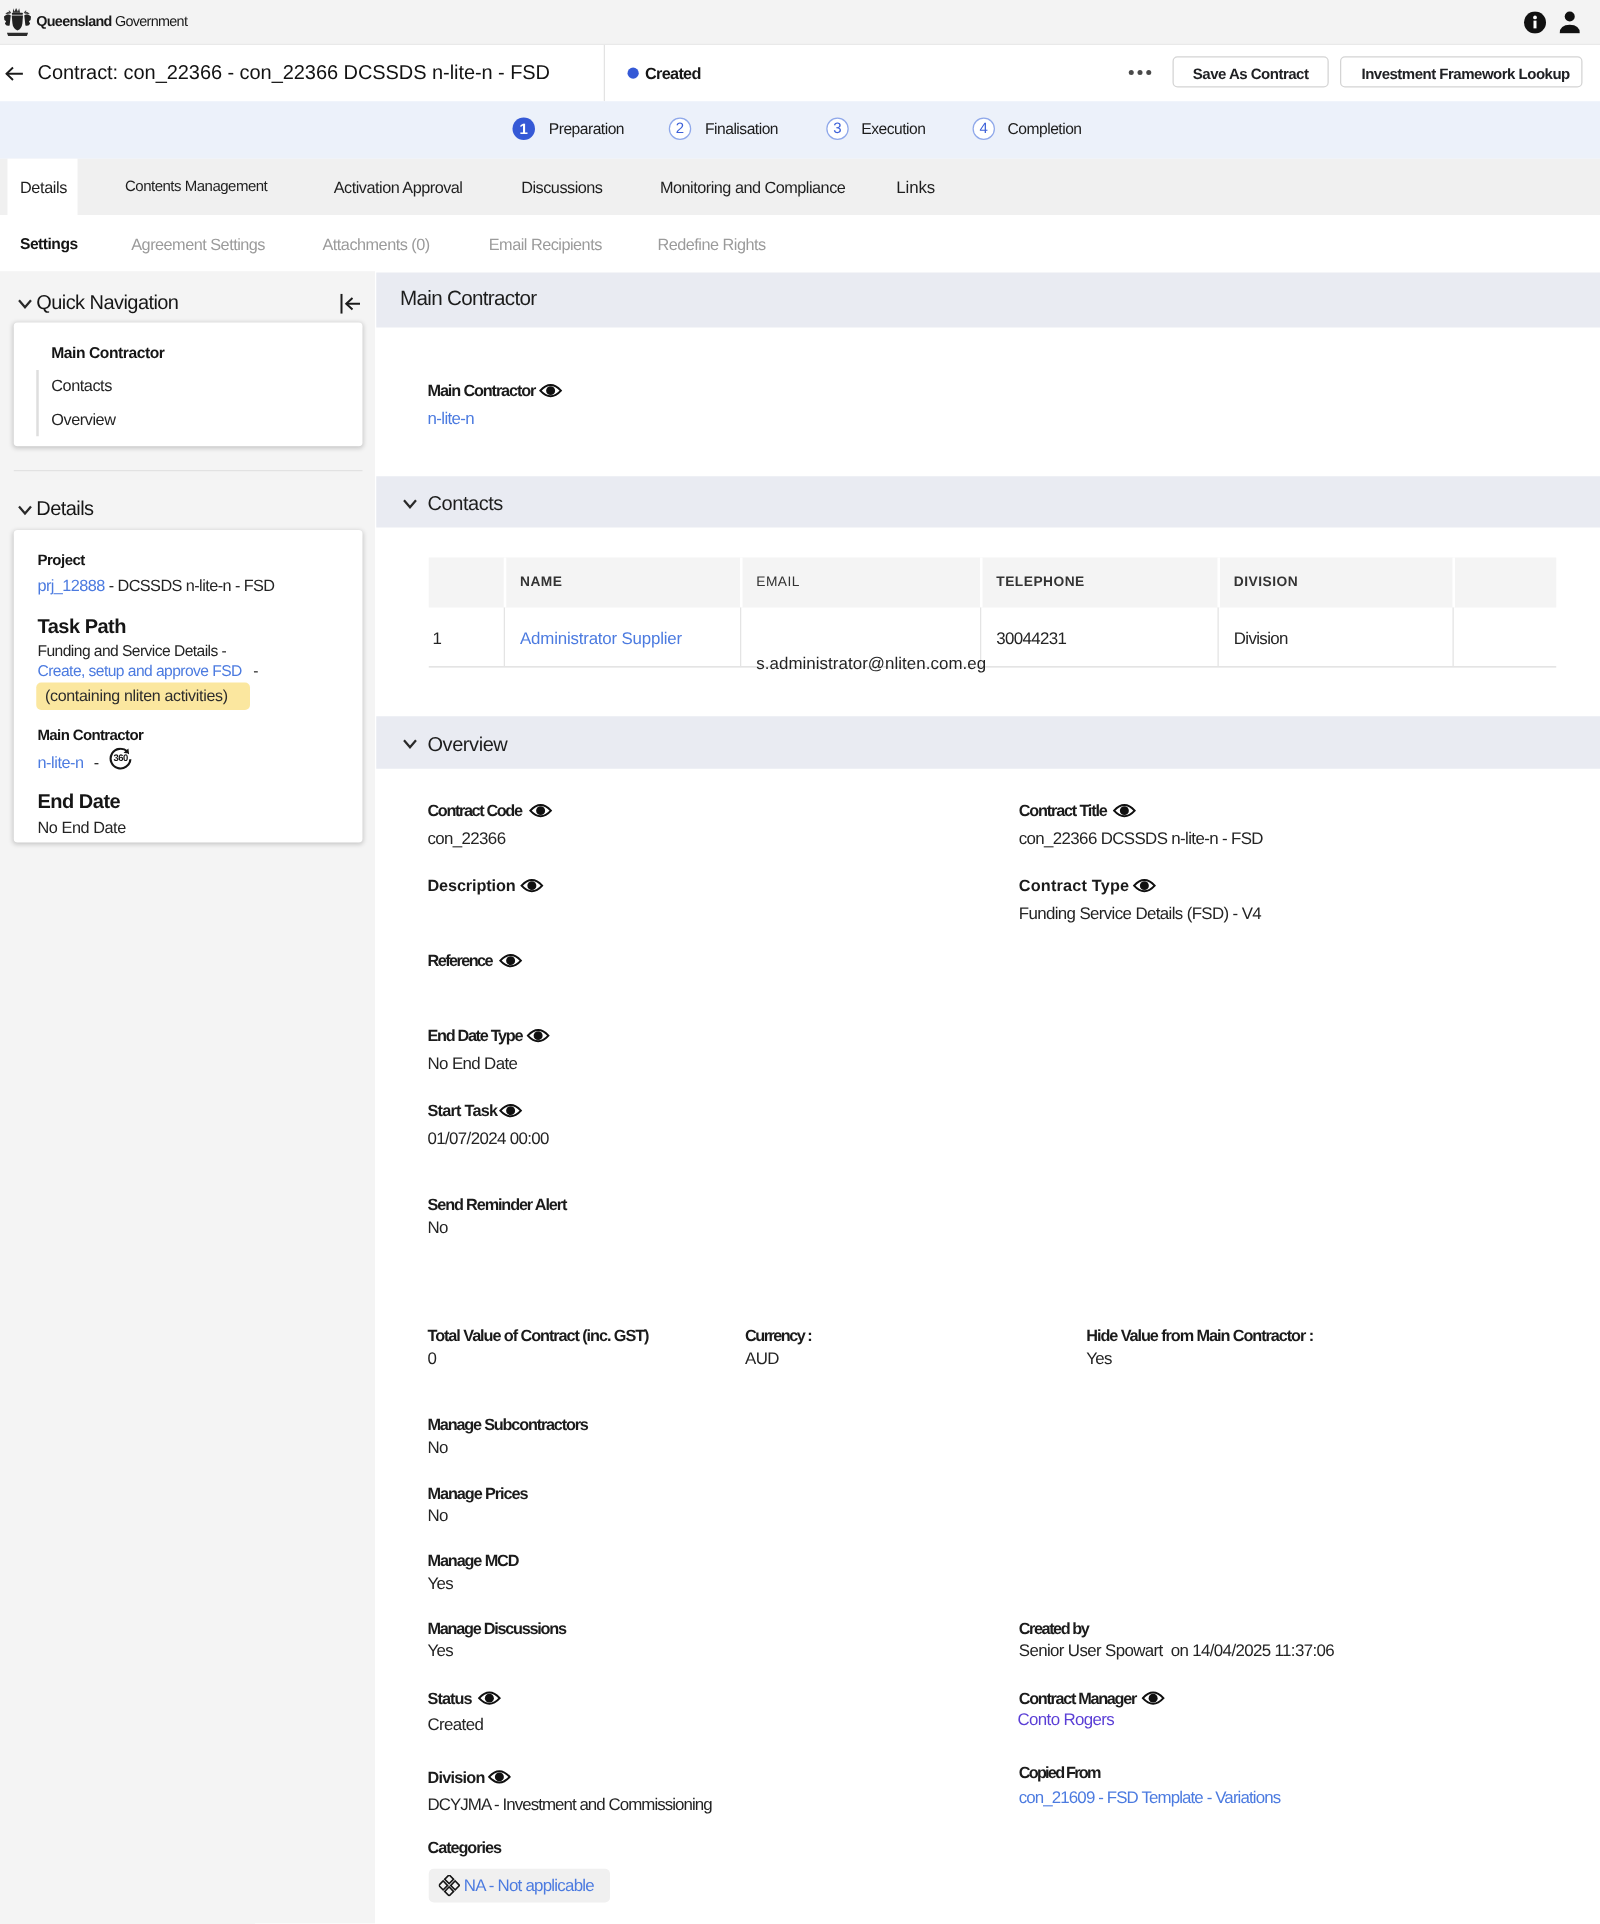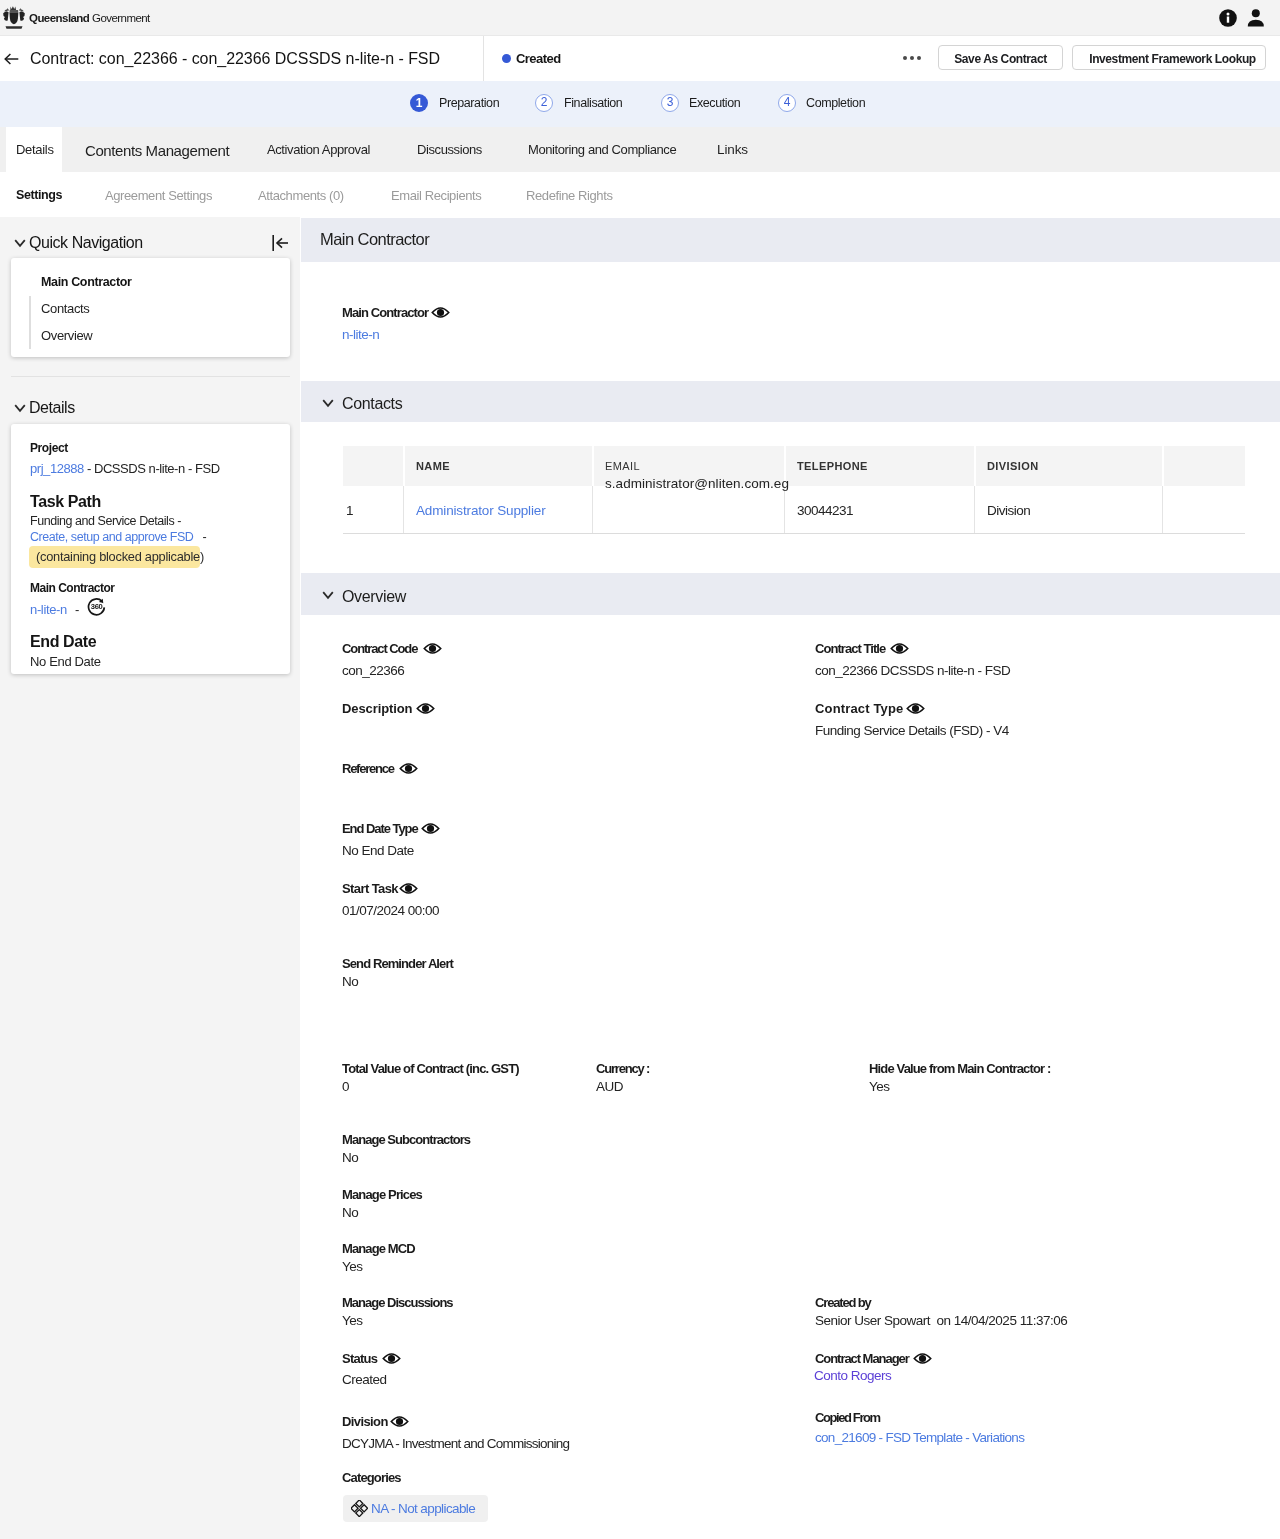--- a/index.html
+++ b/index.html
@@ -84,21 +84,21 @@
 <div class="abs" style="left:535px;top:94px;width:18px;height:18px;border-radius:50%;border:1.5px solid #8fa8ea;background:#fff;color:#3c60d8;font-size:12px;text-align:center;line-height:15px">2</div>
 <div class="abs" style="left:564px;top:96px;font-size:12.5px;letter-spacing:-.4px;color:#1c1c1c">Finalisation</div>
 <div class="abs" style="left:661px;top:94px;width:18px;height:18px;border-radius:50%;border:1.5px solid #8fa8ea;background:#fff;color:#3c60d8;font-size:12px;text-align:center;line-height:15px">3</div>
 <div class="abs" style="left:689px;top:96px;font-size:12.5px;letter-spacing:-.4px;color:#1c1c1c">Execution</div>
 <div class="abs" style="left:778px;top:94px;width:18px;height:18px;border-radius:50%;border:1.5px solid #8fa8ea;background:#fff;color:#3c60d8;font-size:12px;text-align:center;line-height:15px">4</div>
 <div class="abs" style="left:806px;top:96px;font-size:12.5px;letter-spacing:-.4px;color:#1c1c1c">Completion</div>
 
 <div class="abs" style="left:0;top:127px;width:1280px;height:45px;background:#f0f0f0"></div>
 <div class="abs" style="left:6px;top:127px;width:56px;height:45px;background:#fff"></div>
 <div class="abs" style="left:16px;top:142px;font-size:13px;letter-spacing:-.3px;color:#1f1f1f">Details</div>
-<div class="abs" style="left:85px;top:142px;font-size:15px;letter-spacing:-.4px;color:#1f1f1f">Contents Management</div>
+<div class="abs" style="left:100px;top:142px;font-size:12px;letter-spacing:-.4px;color:#1f1f1f">Contents Management</div>
 <div class="abs" style="left:267px;top:142px;font-size:13px;letter-spacing:-.4px;color:#1f1f1f">Activation Approval</div>
 <div class="abs" style="left:417px;top:142px;font-size:13px;letter-spacing:-.4px;color:#1f1f1f">Discussions</div>
 <div class="abs" style="left:528px;top:142px;font-size:13px;letter-spacing:-.4px;color:#1f1f1f">Monitoring and Compliance</div>
 <div class="abs" style="left:717px;top:142px;font-size:13.5px;letter-spacing:-.1px;color:#1f1f1f">Links</div>
 
 <div class="abs" style="left:0;top:172px;width:1280px;height:45px;background:#fff"></div>
 <div class="abs" style="left:16px;top:188px;font-size:12.5px;font-weight:700;letter-spacing:-.4px;color:#141414">Settings</div>
 <div class="abs" style="left:105px;top:188px;font-size:13px;letter-spacing:-.4px;color:#9b9b9b">Agreement Settings</div>
 <div class="abs" style="left:258px;top:188px;font-size:13px;letter-spacing:-.4px;color:#9b9b9b">Attachments (0)</div>
 <div class="abs" style="left:391px;top:188px;font-size:13px;letter-spacing:-.4px;color:#9b9b9b">Email Recipients</div>
@@ -126,21 +126,21 @@
       <use href="#chevd"></use>
     </svg>
 <div class="abs" style="left:29px;top:399px;font-size:16px;letter-spacing:-.45px;color:#161616">Details</div>
 <div class="abs" style="left:11px;top:424px;width:279px;height:250px;background:#fff;border-radius:3px;box-shadow:0 1px 4px rgba(0,0,0,.22)"></div>
 <div class="abs" style="left:30px;top:441px;font-size:12px;font-weight:700;letter-spacing:-.4px;color:#151515">Project</div>
 <div class="abs" style="left:30px;top:461px;font-size:13px;letter-spacing:-.45px;color:#242424"><span class="link">prj_12888</span> - DCSSDS n-lite-n - FSD</div>
 <div class="abs" style="left:30px;top:493px;font-size:16px;font-weight:700;letter-spacing:-.4px;color:#151515">Task Path</div>
 <div class="abs" style="left:30px;top:514px;font-size:12.5px;letter-spacing:-.45px;color:#242424">Funding and Service Details -</div>
 <div class="abs" style="left:30px;top:530px;font-size:12.5px;letter-spacing:-.45px"><span class="link">Create, setup and approve FSD</span><span style="color:#242424">&nbsp;&nbsp; -</span></div>
 <div class="abs" style="left:29px;top:546px;width:171px;height:22px;background:#fbe79f;border-radius:4px"></div>
-<div class="abs" style="left:36px;top:549px;font-size:12.8px;letter-spacing:-.25px;color:#2c2c2c">(containing blocked applicable)</div>
+<div class="abs" style="left:36px;top:549px;font-size:12.8px;letter-spacing:-.25px;color:#2c2c2c">(containing nliten activities)</div>
 <div class="abs" style="left:30px;top:581px;font-size:12px;font-weight:700;letter-spacing:-.5px;color:#151515">Main Contractor</div>
 <div class="abs" style="left:30px;top:602px;font-size:13px;letter-spacing:-.35px"><span class="link">n-lite-n</span></div>
 <div class="abs" style="left:75px;top:602px;font-size:13px;color:#242424">-</div>
 <svg class="abs" style="left:87px;top:598px" width="19" height="19" viewBox="0 0 19 19">
   <path d="M14.9 3.2 A7.9 7.9 0 1 0 17.3 9.4" fill="none" stroke="#161616" stroke-width="1.7"></path>
   <path d="M15.7 0.8 L16.3 5.3 L11.9 4.1 Z" fill="#161616"></path>
   <rect x="3.6" y="4.8" width="11.8" height="5.9" fill="#fff"></rect>
   <text x="9.6" y="10.7" font-size="7.6" font-weight="700" text-anchor="middle" font-family="Liberation Sans" fill="#161616" letter-spacing="-0.4">360</text>
 </svg>
 <div class="abs" style="left:30px;top:633px;font-size:16px;font-weight:700;letter-spacing:-.4px;color:#151515">End Date</div>
@@ -174,21 +174,21 @@
 <div class="abs" style="left:797px;top:460px;font-size:11px;font-weight:700;letter-spacing:.4px;color:#333">TELEPHONE</div>
 <div class="abs" style="left:987px;top:460px;font-size:11px;font-weight:700;letter-spacing:.4px;color:#333">DIVISION</div>
 <div class="abs" style="left:343px;top:533px;width:902px;height:1.2px;background:#dcdcdc"></div>
 <div class="abs" style="left:403px;top:486px;width:1px;height:47px;background:#e4e4e4"></div>
 <div class="abs" style="left:592px;top:486px;width:1px;height:47px;background:#e4e4e4"></div>
 <div class="abs" style="left:784px;top:486px;width:1px;height:47px;background:#e4e4e4"></div>
 <div class="abs" style="left:974px;top:486px;width:1px;height:47px;background:#e4e4e4"></div>
 <div class="abs" style="left:1162px;top:486px;width:1px;height:47px;background:#e4e4e4"></div>
 <div class="val" style="left:346px;top:503px">1</div>
 <div class="val" style="left:416px;top:503px;letter-spacing:-.15px"><span class="link">Administrator Supplier</span></div>
-<div class="val" style="left:605px;top:476px;letter-spacing:.05px">s.administrator@nliten.com.eg</div>
+<div class="val" style="left:605px;top:523px;letter-spacing:.05px">s.administrator@nliten.com.eg</div>
 <div class="val" style="left:797px;top:503px">30044231</div>
 <div class="val" style="left:987px;top:503px">Division</div>
 
 <div class="secbar" style="top:573px;height:42px"></div>
 <svg class="chev" style="left:322px;top:591px" width="12" height="9" viewBox="0 0 12 9">
       <use href="#chevd"></use>
     </svg>
 <div class="sectitle" style="left:342px;top:588px">Overview</div>
 
 <div class="lbl" style="left:342px;top:641px;letter-spacing:-1.1px">Contract Code</div>

